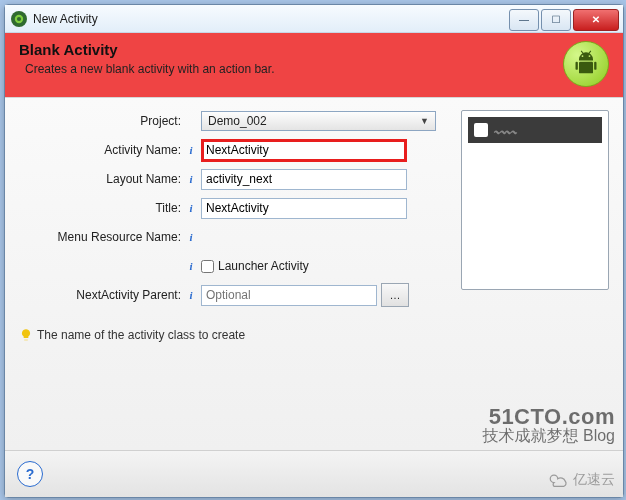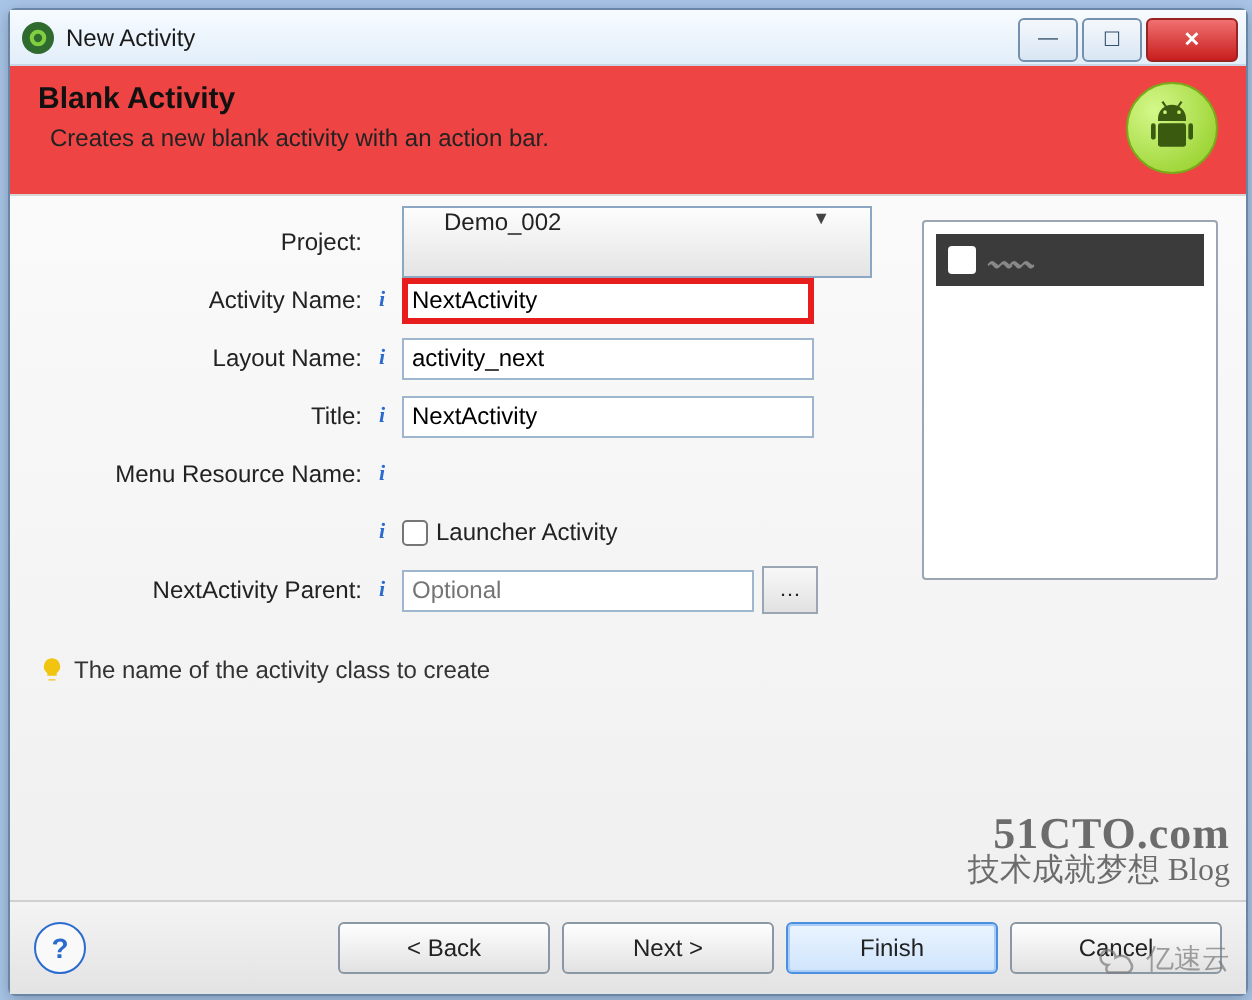--- a/index.html
+++ b/index.html
@@ -138,25 +138,26 @@
     border: 1px solid #9fb6cf;
     background: #fff;
     padding: 0 4px;
     font-family: inherit;
     font-size: 12px;
     box-sizing: border-box;
     max-width: 206px;
   }
   .text-input.placeholder { color: #888; }
   .combo {
-    height: 36px;
+    height: 20px;
     border: 1px solid #8da6c2;
     background: linear-gradient(#fdfdfd, #e4e4e4);
     display: flex;
-    padding: 0 20px;
+    align-items: center;
+    padding: 0 6px;
     box-sizing: border-box;
     width: 235px;
     justify-content: space-between;
   }
   .combo .chev { font-size: 9px; color: #444; }
   .chk {
     display: flex;
     align-items: center;
   }
   .chk input { margin: 0 4px 0 0; }
@@ -246,21 +247,21 @@
     background: linear-gradient(#eaf4ff, #cfe4fb);
     box-shadow: 0 0 0 1px #a8cef8 inset;
   }
   
   .wm1 {
     position: absolute;
     right: 8px;
     bottom: 52px;
     color: #000;
     opacity: 0.55;
-    font-family: Liberation Serif, serif;
+    font-family: Liberation Sans, sans-serif;
     pointer-events: none;
     text-align: right;
     line-height: 1.05;
   }
   .wm1 .big { font-size: 22px; font-weight: bold; letter-spacing: 0.5px; }
   .wm1 .small { font-size: 16px; }
   .wm2 {
     position: absolute;
     right: 8px;
     bottom: 8px;
@@ -376,26 +377,20 @@
           <div class="app-ic"></div>
           <span class="zig">〰〰</span>
         </div>
         <div class="phone-body"></div>
       </div>
     </div>
   </div>
 
   <div class="footer">
     <div class="help-btn">?</div>
-    <div class="footer-buttons">
-      <div class="btn">&lt; Back</div>
-      <div class="btn">Next &gt;</div>
-      <div class="btn default">Finish</div>
-      <div class="btn">Cancel</div>
-    </div>
   </div>
 
   <div class="wm1">
     <div class="big">51CTO.com</div>
     <div class="small">技术成就梦想 Blog</div>
   </div>
   <div class="wm2">
     <svg viewBox="0 0 32 20">
         <path fill="none" stroke="#7a7a7a" stroke-width="2" d="M8 14a6 6 0 1 1 6-6 8 8 0 0 1 12 4 5 5 0 0 1-2 8H8a4 4 0 0 1 0-6z"></path>
       </svg>

